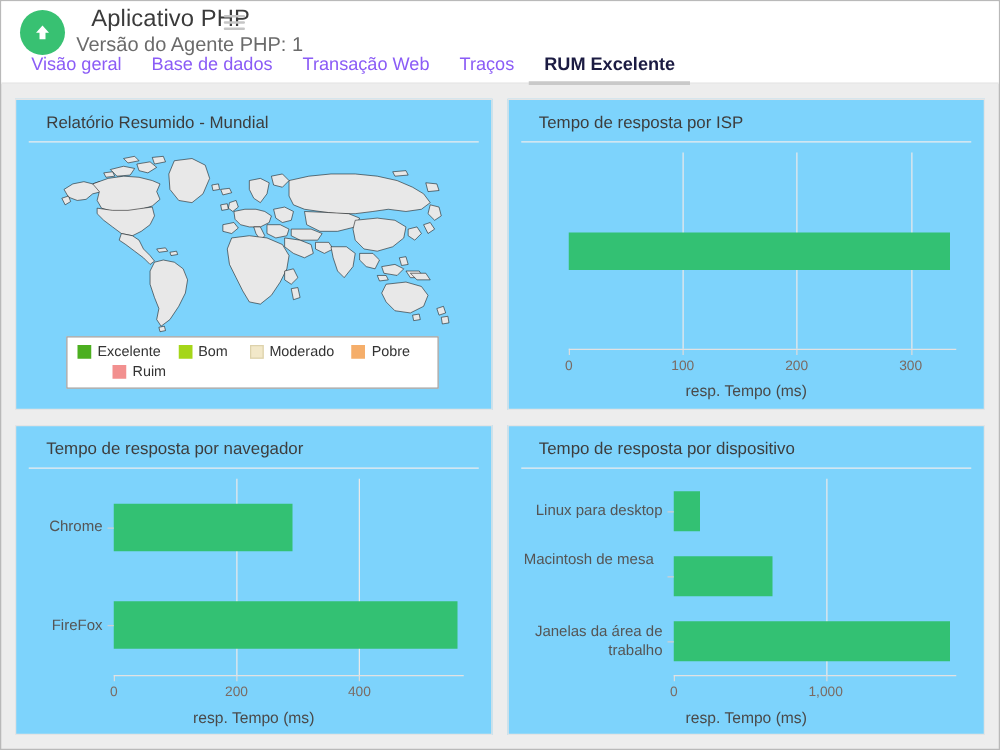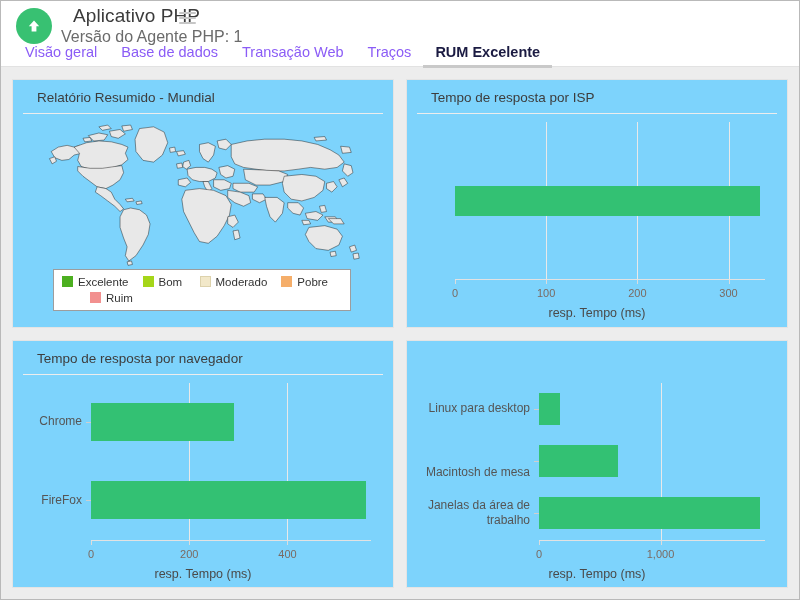--- a/index.html
+++ b/index.html
@@ -286,33 +286,34 @@
             <div class="catdash" style="left: 73px; top: 45.25px;"></div>
             <div class="bar" style="left: 78px; top: 104.75px; width: 275.088px; height: 38px; background: rgb(51, 193, 115);"></div>
             <div class="catlabel" style="right: 311px; width: 68px; top: 116.25px;">FireFox</div>
             <div class="catdash" style="left: 73px; top: 123.75px;"></div>
             <div class="xlabel" style="top: 190px;">resp. Tempo (ms)</div>
           </div>
       </div>
     </div>
 
     <div class="card">
+      <div class="card-title">Tempo de resposta por dispositivo</div>
       <div class="card-body">
         <div class="chart" id="chart-device">
             <div class="tickmark" style="left: 132px; top: 163px;"></div>
             <div class="tick" style="left: 132px; top: 171px;">0</div>
             <div class="gridline" style="left: 253.505px; top: 6px; height: 157px;"></div>
             <div class="tickmark" style="left: 253.505px; top: 163px;"></div>
             <div class="tick" style="left: 253.505px; top: 171px;">1,000</div>
             <div class="axisline" style="top: 163px; left: 132px; right: 22px;"></div>
             <div class="bar" style="left: 132px; top: 16.1667px; width: 21.2634px; height: 32px; background: rgb(51, 193, 115);"></div>
             <div class="catlabel" style="right: 257px; width: 118px; top: 24.6667px;">Linux para desktop</div>
             <div class="catdash" style="left: 127px; top: 32.1667px;"></div>
             <div class="bar" style="left: 132px; top: 68.5px; width: 78.9785px; height: 32px; background: rgb(51, 193, 115);"></div>
-            <div class="catlabel" style="right: 257px; width: 118px; top: 88px;">Macintosh de mesa</div>
+            <div class="catlabel" style="right: 257px; width: 118px; top: 63px; text-align: center;">Macintosh de mesa</div>
             <div class="catdash" style="left: 127px; top: 84.5px;"></div>
             <div class="bar" style="left: 132px; top: 120.833px; width: 220.532px; height: 32px; background: rgb(51, 193, 115);"></div>
             <div class="catlabel" style="right: 257px; width: 118px; top: 121.833px;">Janelas da área de
 trabalho</div>
             <div class="catdash" style="left: 127px; top: 136.833px;"></div>
             <div class="xlabel" style="top: 190px;">resp. Tempo (ms)</div>
           </div>
       </div>
     </div>
 

